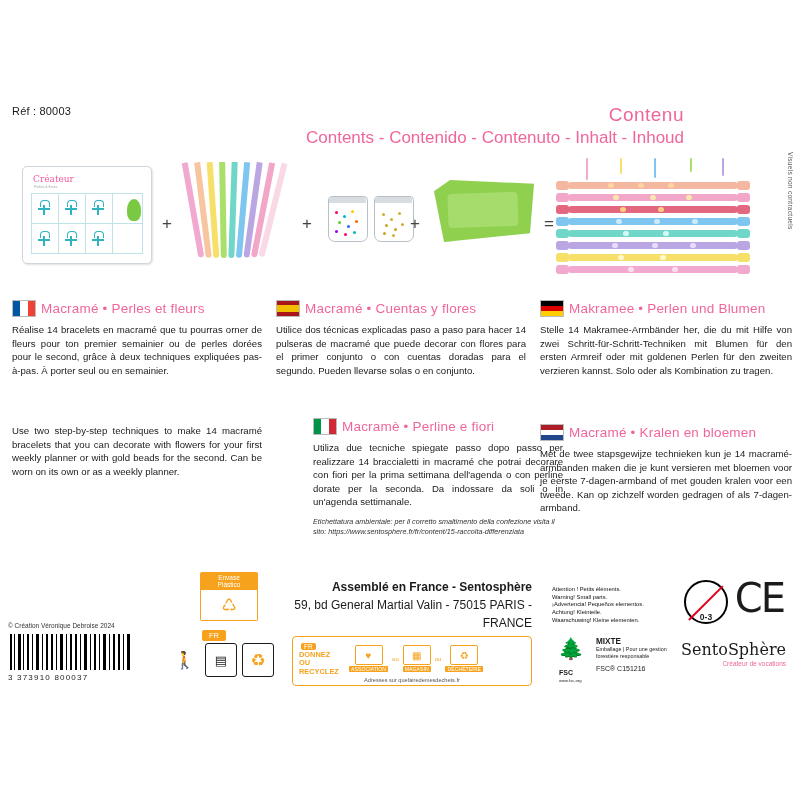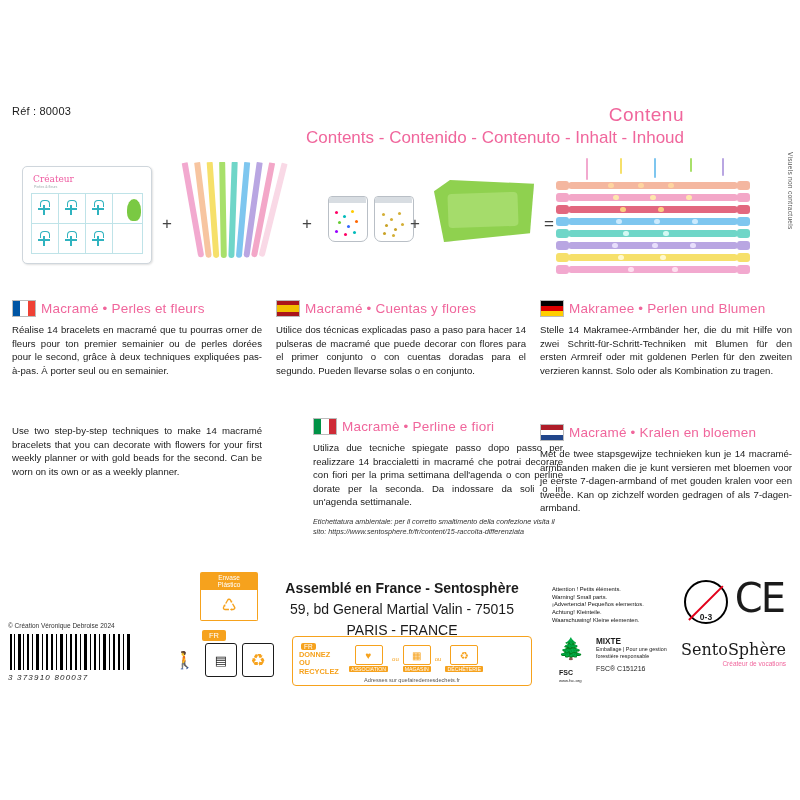--- a/index.html
+++ b/index.html
@@ -322,21 +322,20 @@
     top: 622px;
     font-size: 6.5px;
     color: #333;
   }
   .barcode {
     position: absolute;
     left: 8px;
     top: 634px;
     width: 124px;
     height: 46px;
-    font-style: italic;
   }
   .barcode .bars { position: absolute; inset: 0 0 10px 0; }
   .barcode .bar { position: absolute; top: 0; bottom: 0; background: #000; }
   .barcode .num {
     position: absolute;
     left: 0;
     bottom: -2px;
     width: 124px;
     font-size: 8px;
     letter-spacing: 1.2px;
@@ -372,22 +371,22 @@
     transform: translate(-50%, -50%);
     font-size: 17px;
     color: #f6a21d;
   }
 
   .address {
     position: absolute;
     left: 272px;
     top: 578px;
     width: 260px;
-    text-align: center;
-    font-size: 14px;
+    text-align: right;
+    font-size: 12px;
     line-height: 1.5;
   }
   .address .b { font-weight: bold; }
 
   .warn {
     position: absolute;
     left: 552px;
     top: 586px;
     width: 130px;
     font-size: 5.8px;

